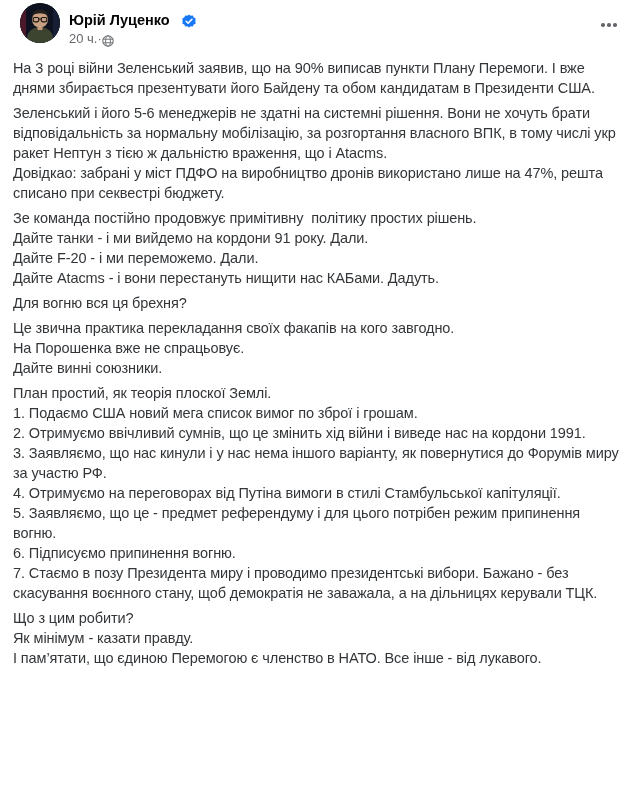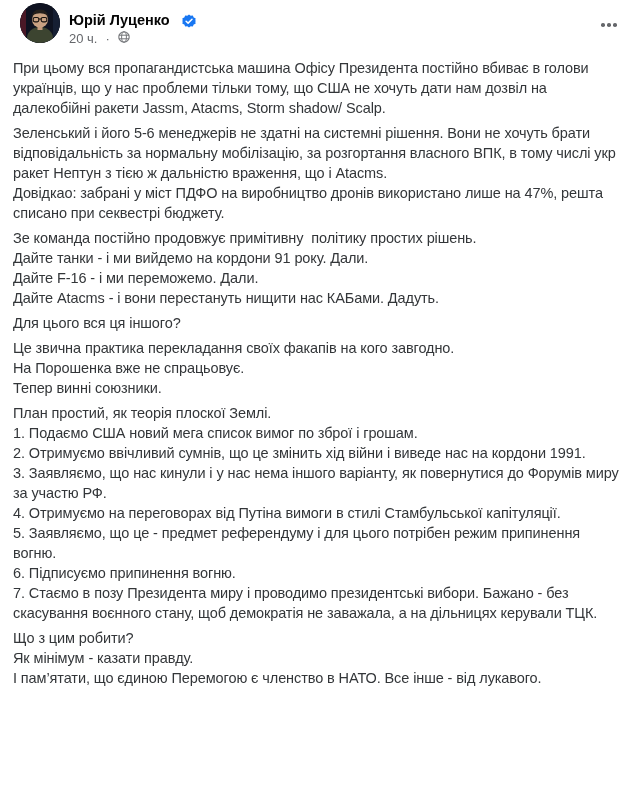--- a/index.html
+++ b/index.html
@@ -40,22 +40,22 @@
     font-weight: 700;
     color: var(--author-text, #050505);
     line-height: 17px;
     cursor: pointer;
   }
   .verified { display: inline-flex; width: 14px; height: 14px; }
   .verified svg { width: 14px; height: 14px; display: block; }
 
   .meta-row {
     display: flex;
-    align-items: flex-start;
-    gap: 8px;
+    align-items: flex-end;
+    gap: 0;
     margin-top: 2px;
     font-size: 13px;
     color: var(--meta-text, #65676b);
     line-height: 16px;
   }
   .timestamp { cursor: pointer; }
   .globe { display: inline-flex; width: 12px; height: 12px; opacity: 0.9; }
   .globe svg { width: 12px; height: 12px; display: block; }
 
   .menu {
@@ -145,31 +145,31 @@
 
     <div class="menu" title="">
       <span class="menu-dot"></span>
       <span class="menu-dot"></span>
       <span class="menu-dot"></span>
     </div>
 
   </div>
 
   <div class="body">
-      <div class="paragraph">При цьому вся пропагандистська машина Офісу Президента постійно вбиває в голови українців, що у нас проблеми тільки тому, що США не хочуть дати нам дозвіл на далекобійні ракети Jassm, Atacms, Storm shadow/ Scalp.</div>
+      <div class="paragraph">На 3 році війни Зеленський заявив, що на 90% виписав пункти Плану Перемоги. І вже днями збирається презентувати його Байдену та обом кандидатам в Президенти США.</div>
       <div class="paragraph">Зеленський і його 5-6 менеджерів не здатні на системні рішення. Вони не хочуть брати відповідальність за нормальну мобілізацію, за розгортання власного ВПК, в тому числі укр ракет Нептун з тією ж дальністю враження, що і Atacms.
 Довідкао: забрані у міст ПДФО на виробництво дронів використано лише на 47%, решта списано при секвестрі бюджету.</div>
       <div class="paragraph">Зе команда постійно продовжує примітивну  політику простих рішень.
 Дайте танки - і ми вийдемо на кордони 91 року. Дали.
-Дайте F-16 - і ми переможемо. Дали.
+Дайте F-20 - і ми переможемо. Дали.
 Дайте Atacms - і вони перестануть нищити нас КАБами. Дадуть.</div>
-      <div class="paragraph">Для цього вся ця іншого?</div>
+      <div class="paragraph">Для вогню вся ця брехня?</div>
       <div class="paragraph">Це звична практика перекладання своїх факапів на кого завгодно.
 На Порошенка вже не спрацьовує.
-Тепер винні союзники.</div>
+Дайте винні союзники.</div>
       <div class="paragraph">План простий, як теорія плоскої Землі.
 1. Подаємо США новий мега список вимог по зброї і грошам.
 2. Отримуємо ввічливий сумнів, що це змінить хід війни і виведе нас на кордони 1991.
 3. Заявляємо, що нас кинули і у нас нема іншого варіанту, як повернутися до Форумів миру за участю РФ.
 4. Отримуємо на переговорах від Путіна вимоги в стилі Стамбульської капітуляції.
 5. Заявляємо, що це - предмет референдуму і для цього потрібен режим припинення вогню.
 6. Підписуємо припинення вогню.
 7. Стаємо в позу Президента миру і проводимо президентські вибори. Бажано - без скасування воєнного стану, щоб демократія не заважала, а на дільницях керували ТЦК.</div>
       <div class="paragraph">Що з цим робити?
 Як мінімум - казати правду.

